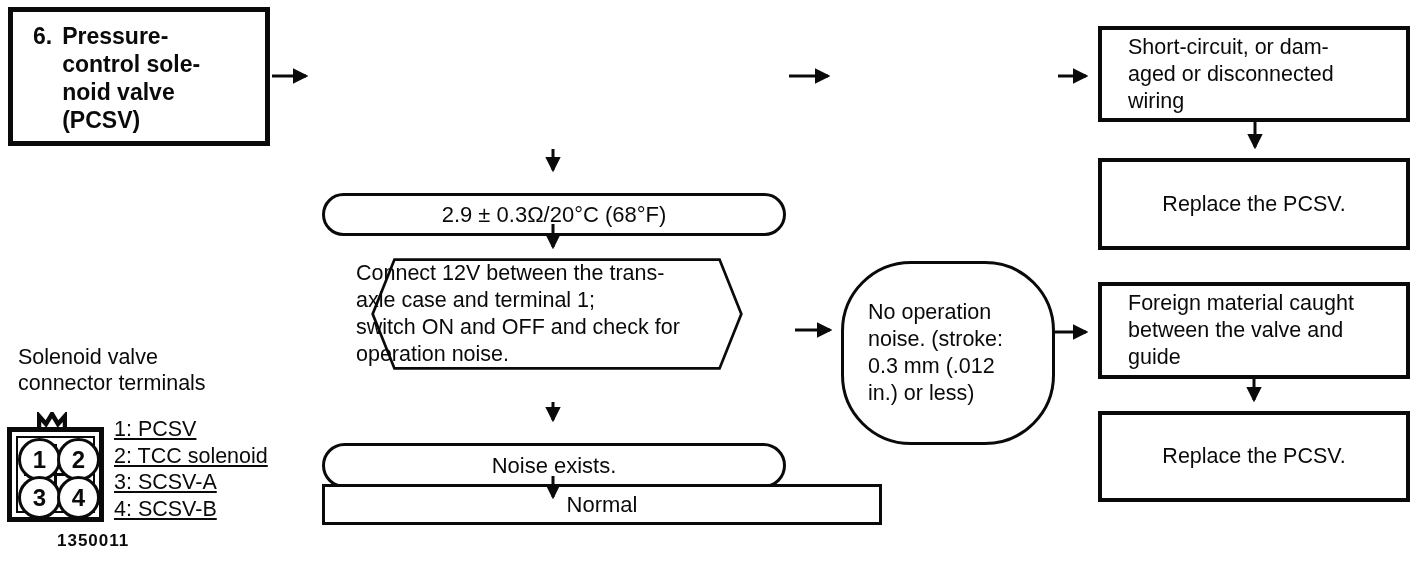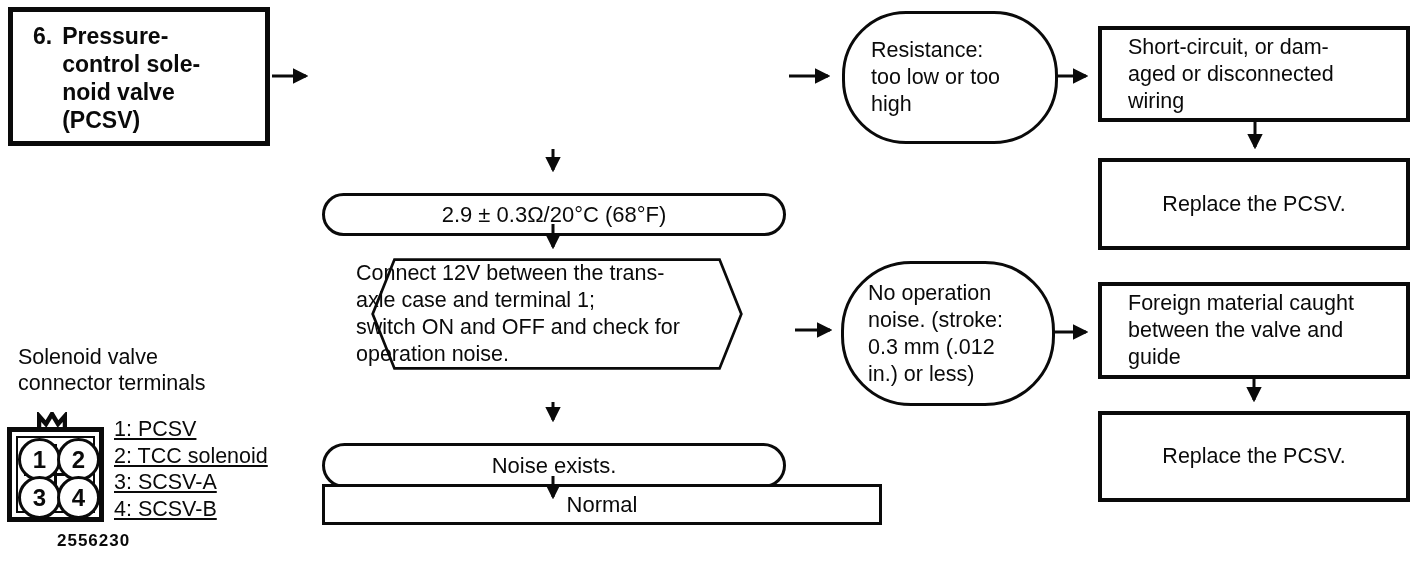--- a/index.html
+++ b/index.html
@@ -40,25 +40,20 @@
     <div style="display:flex;gap:10px;">
       <span class="step-title">6.</span>
       <span class="step-title txt" style="line-height:28px;">Pressure-
 control sole-
 noid valve
 (PCSV)</span>
     </div>
   </div>
 
 
-  <div class="node oval" style="left:842px;top:11px;width:216px;height:133px;border-radius:64px;">
-    <div class="txt" style="padding-left:26px;">Resistance:
-too low or too
-high</div>
-  </div>
 
   <div class="node rect" style="left:1098px;top:26px;width:312px;height:96px;">
     <div class="txt" style="padding-left:26px;">Short-circuit, or dam-
 aged or disconnected
 wiring</div>
   </div>
 
   <div class="node rect center" style="left:1098px;top:158px;width:312px;height:92px;">
     <div class="txt">Replace the PCSV.</div>
   </div>
@@ -70,21 +65,21 @@
   <div class="node hexwrap" style="left:318px;top:258px;width:478px;height:112px;">
     <svg viewBox="0 0 478 144">
       <polygon points="30,2 448,2 476,72 448,142 30,142 2,72" fill="#fff" stroke="#0a0a0a" stroke-width="3.5"></polygon>
     </svg>
     <div class="txt" style="padding-left:38px;">Connect 12V between the trans-
 axle case and terminal 1;
 switch ON and OFF and check for
 operation noise.</div>
   </div>
 
-  <div class="node oval" style="left:841px;top:261px;width:214px;height:145px;border-radius:70px;">
+  <div class="node oval" style="left:841px;top:261px;width:214px;height:184px;border-radius:70px;">
     <div class="txt" style="padding-left:24px;">No operation
 noise. (stroke:
 0.3 mm (.012
 in.) or less)</div>
   </div>
 
   <div class="node rect" style="left:1098px;top:282px;width:312px;height:97px;">
     <div class="txt" style="padding-left:26px;">Foreign material caught
 between the valve and
 guide</div>
@@ -130,21 +125,21 @@
       </div>
   </div>
 
   <div class="node" style="left:114px;top:416px;">
     <div class="legend-item">1: PCSV</div>
     <div class="legend-item">2: TCC solenoid</div>
     <div class="legend-item">3: SCSV-A</div>
     <div class="legend-item">4: SCSV-B</div>
   </div>
 
-  <div class="node fig-num" style="left:57px;top:531px;">2556230</div>
+  <div class="node fig-num" style="left:57px;top:531px;">1350011</div>
 
   <svg class="arrows" viewBox="0 0 1424 578">
     <defs>
       <marker id="ah" viewBox="0 0 10 10" refX="8.5" refY="5" markerWidth="5.2" markerHeight="5.2" orient="auto-start-reverse">
         <path d="M0,0 L10,5 L0,10 z" fill="#0a0a0a"></path>
       </marker>
     </defs>
     <g stroke="#0a0a0a" stroke-width="3" fill="none">
       <line x1="272" y1="76" x2="306" y2="76" marker-end="url(#ah)"></line>
       <line x1="789" y1="76" x2="828" y2="76" marker-end="url(#ah)"></line>

